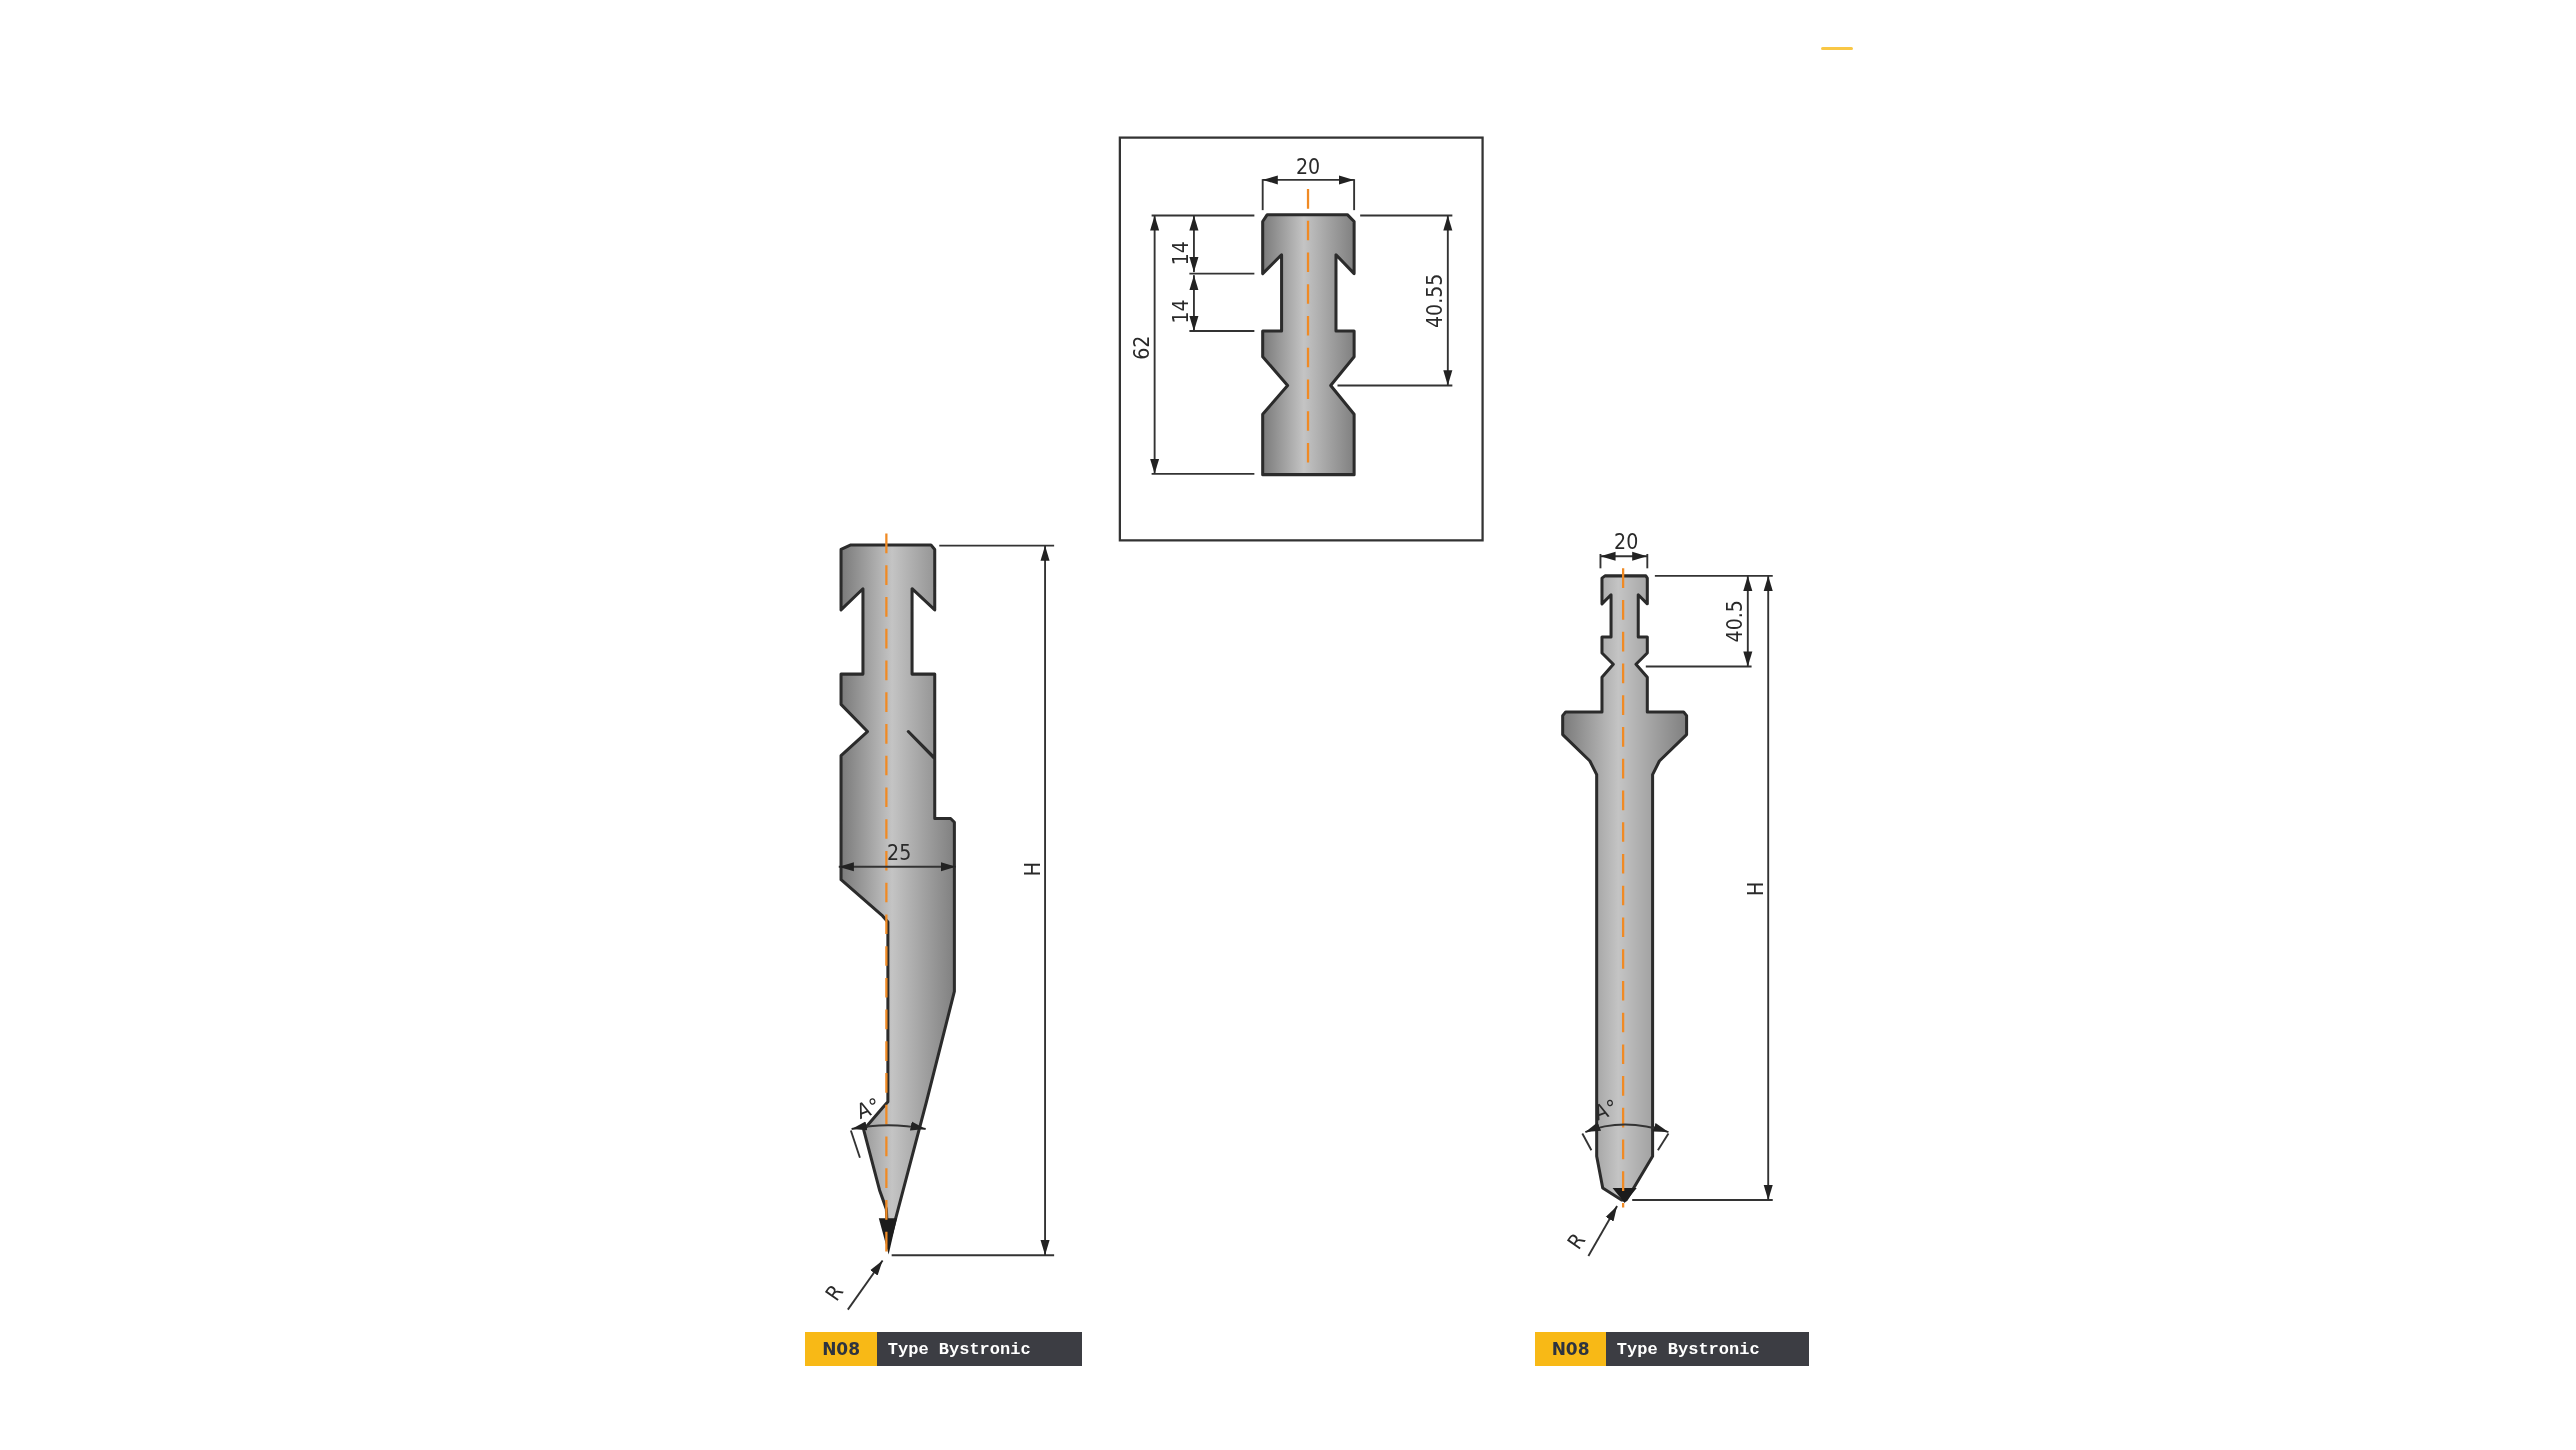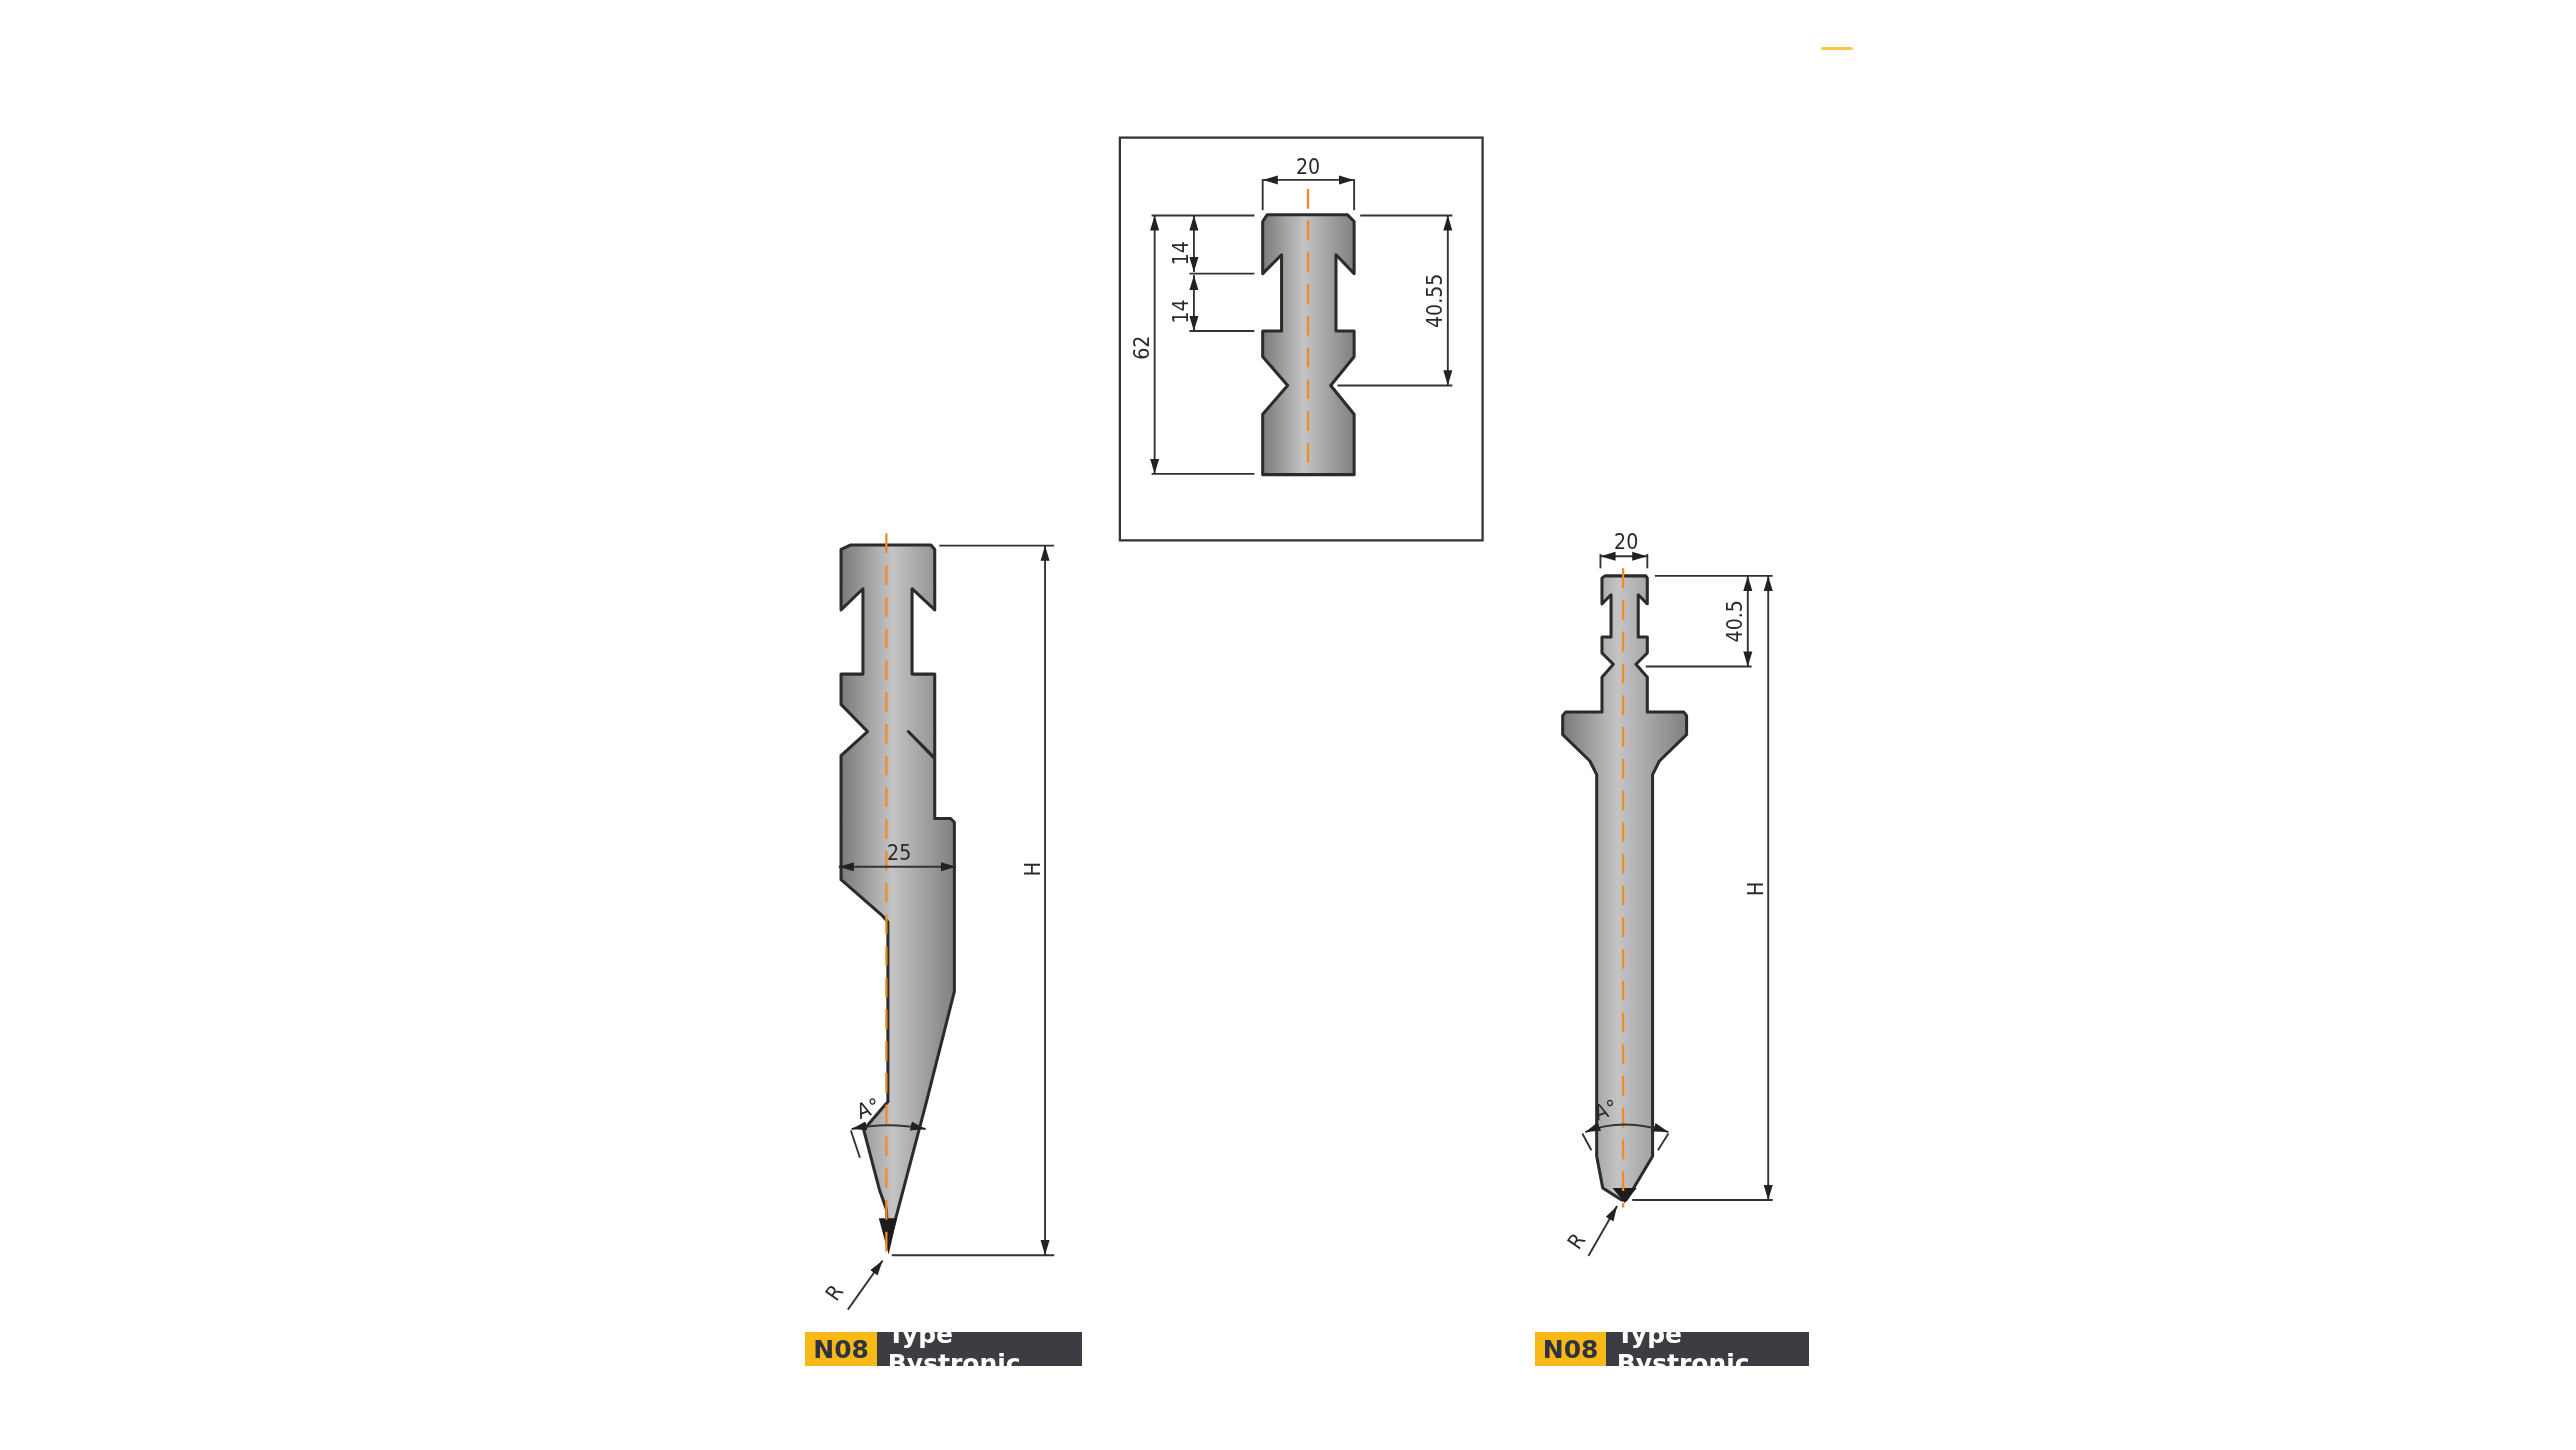--- a/index.html
+++ b/index.html
@@ -3,23 +3,23 @@
 <meta charset="utf-8">
 <style>
   html,body{margin:0;padding:0;background:#ffffff;}
   body{width:2576px;height:1451px;position:relative;overflow:hidden;font-family:"DejaVu Sans",sans-serif;}
   svg.drawing{position:absolute;left:0;top:0;width:2576px;height:1451px;}
   .dimtxt{font-family:"DejaVu Sans Condensed","DejaVu Sans",sans-serif;font-size:28px;fill:#2a2a2a;}
   .tool{stroke:#2b2b2b;stroke-width:4;stroke-linejoin:round;}
   .dim{stroke:#333;stroke-width:2.5;fill:none;}
   .ext{stroke:#333;stroke-width:2.5;}
   .axis{stroke:#f08a24;stroke-width:3;stroke-dasharray:26 16;}
-  .label{position:absolute;height:34px;display:flex;align-items:stretch;font-family:"DejaVu Sans",sans-serif;font-weight:bold;font-size:25px;}
+  .label{position:absolute;height:34px;display:flex;align-items:stretch;font-family:"DejaVu Sans",sans-serif;font-weight:bold;font-size:17px;}
   .label .code{background:#f8b916;color:#2d3340;display:flex;align-items:center;justify-content:center;padding:0 10.6px;}
-  .label .type{background:#3c3d43;color:#ffffff;display:flex;align-items:center;padding:0 10.6px;}
+  .label .type{background:#3c3d43;color:#ffffff;display:flex;align-items:center;padding:0 10.6px;font-family:Liberation Mono, monospace;}
   .accent-dash{position:absolute;left:1821px;top:47px;width:32px;height:3px;background:#f8b916;border-radius:1.5px;opacity:.8;}
 </style>
 </head>
 <body>
 
 <div class="accent-dash"></div>
 
 <svg class="drawing" viewBox="0 0 3409 1920" xmlns="http://www.w3.org/2000/svg">
   <defs>
     <linearGradient id="steel" x1="0" x2="1" y1="0" y2="0">

